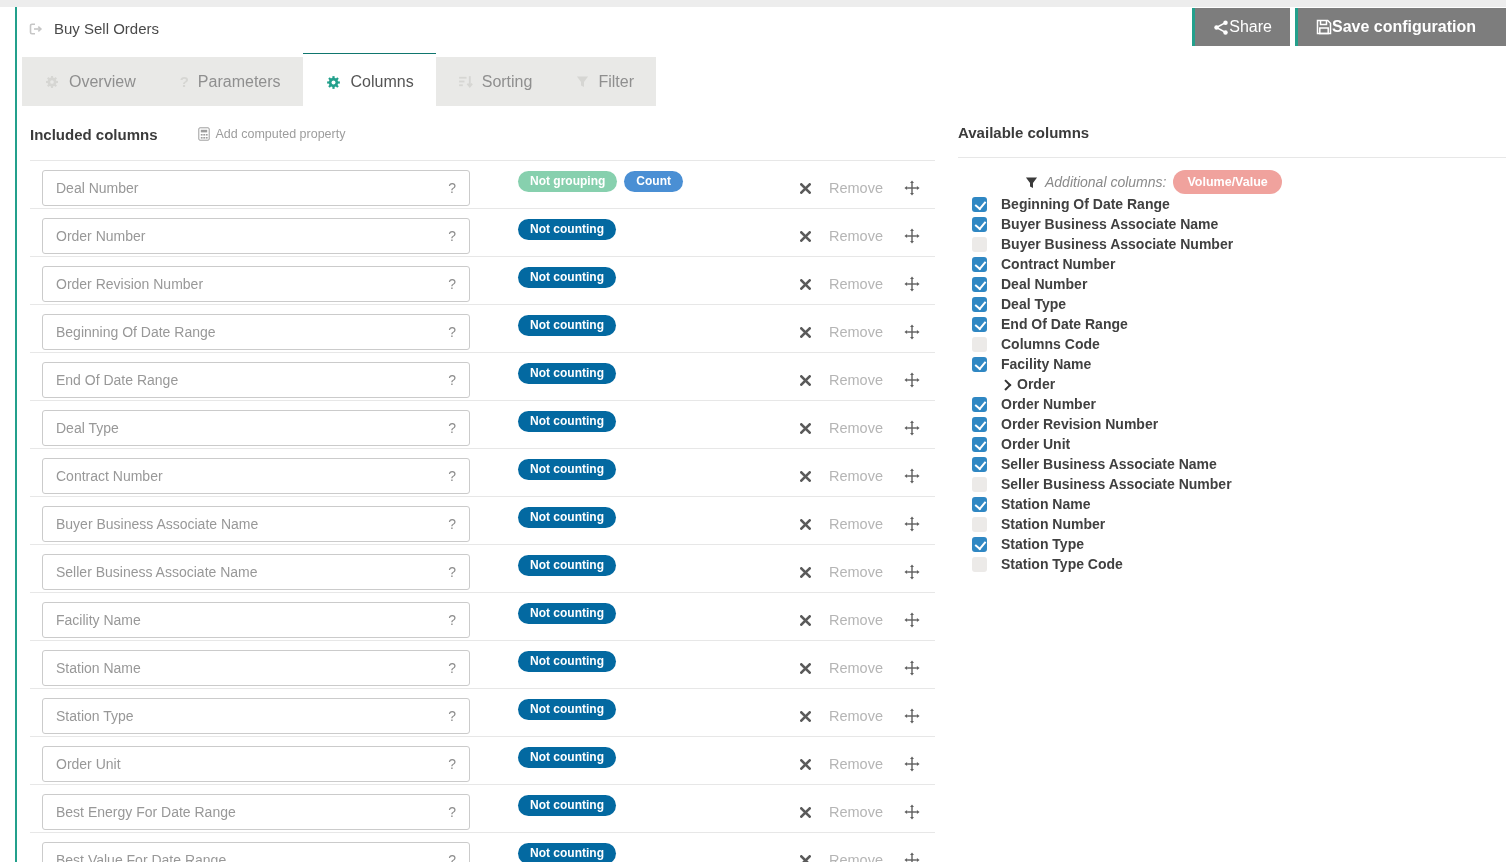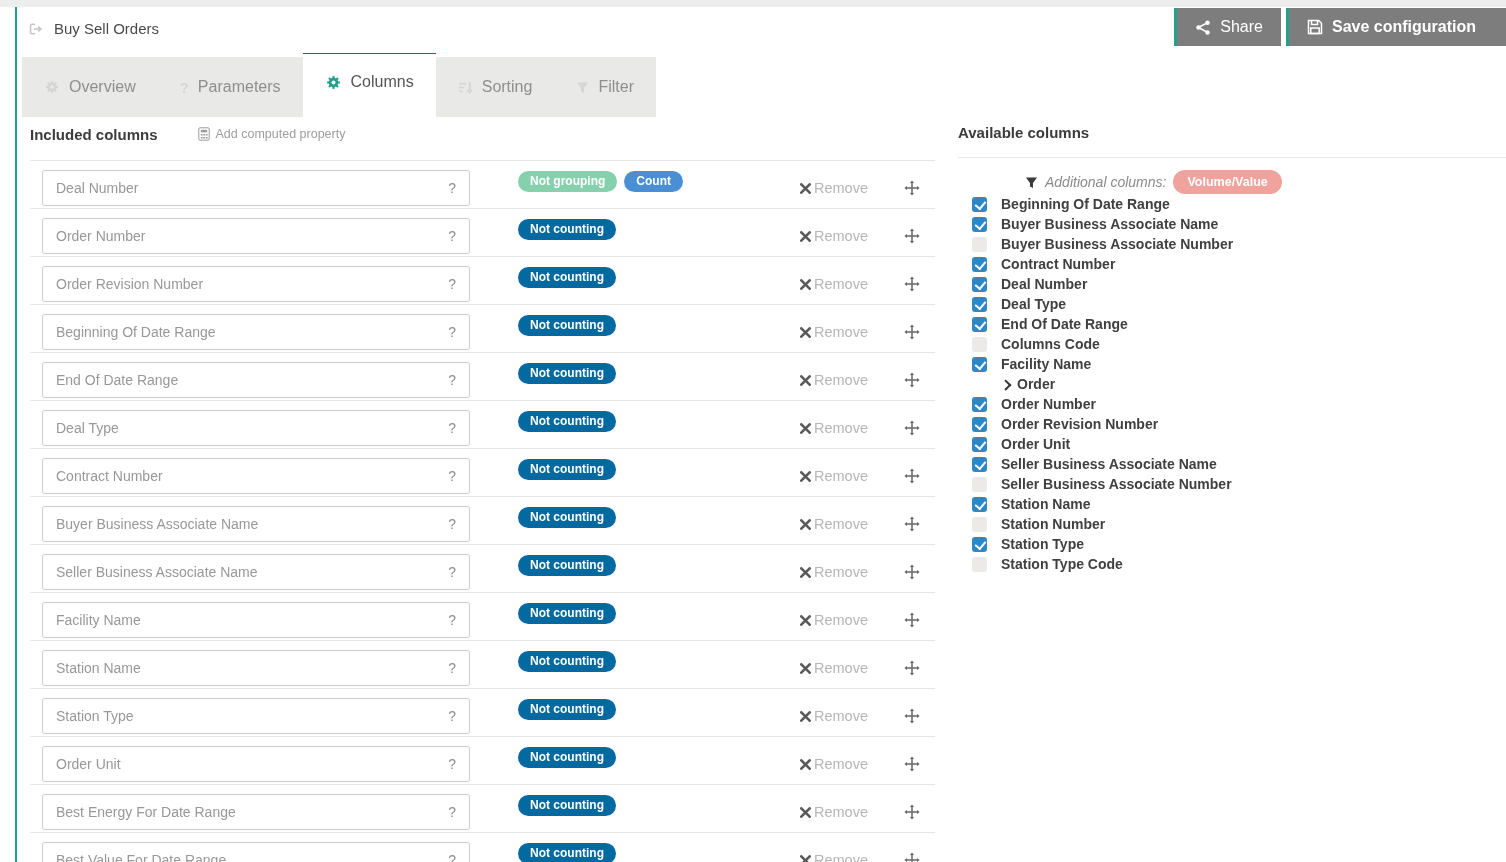--- a/index.html
+++ b/index.html
@@ -9,49 +9,49 @@
   }
   .top-strip{position:absolute;top:0;left:0;width:1506px;height:7px;background:#ededed;}
   .left-accent{position:absolute;top:7px;left:15px;width:2px;height:855px;background:#23a08c;}
 
   
   .title-row{position:absolute;left:28px;top:20px;display:flex;align-items:center;gap:10px;}
   .title{font-size:15px;color:#4a4a4a;}
 
   
   .actions{position:absolute;top:8px;right:0;display:flex;gap:5px;}
-  .btn{height:38px;background:#7d7d7d;color:#fff;display:flex;align-items:center;gap:9px;
+  .btn{height:38px;background:#7d7d7d;color:#fff;display:flex;align-items:center;
        padding:0 18px;border-left:3px solid #23a08c;font-size:16px;cursor:pointer;box-sizing:border-box;}
   .btn.save{font-weight:bold;padding-right:30px;}
 
   
   .tabs{position:absolute;left:22px;top:57px;display:flex;height:49px;}
   .tab{background:#e9e9e7;color:#8f8f8f;font-size:16px;display:flex;align-items:center;gap:9px;
-       padding:0 22px;cursor:pointer;box-sizing:border-box;height:60px;}
+       padding:0 22px;cursor:pointer;box-sizing:border-box;height:49px;}
   .tab .faint-q{color:#d6d6d3;font-weight:bold;font-size:15px;}
   .tab.active{background:#fff;color:#555;border-top:1px solid #0f766e;margin-top:-4px;height:57px;}
 
   
   .panel-left{position:absolute;left:30px;top:115px;width:905px;padding-top:9px;box-sizing:border-box;}
   .panel-head{display:flex;justify-content:flex-start;align-items:center;height:20px;}
   .panel-title{font-size:15px;font-weight:bold;color:#3b3b3b;}
   .add-computed{display:flex;align-items:center;gap:6px;color:#9d9d9d;font-size:12.5px;cursor:pointer;margin-left:40px;}
   .inc-rows{margin-top:16px;}
   .inc-row{position:relative;height:47px;border-top:1px solid #e7e7e7;box-sizing:content-box;}
   .field-box{position:absolute;left:12px;top:9px;width:428px;height:36px;border:1px solid #cbcbcb;border-radius:3px;
              background:#fff;display:flex;align-items:center;justify-content:space-between;
              padding:0 13px;box-sizing:border-box;}
   .field-label{color:#989898;font-size:14px;}
   .q{color:#8d8d8d;font-size:14px;}
   .badges{position:absolute;left:488px;top:10px;display:flex;gap:7px;}
   .badge{height:21px;line-height:21px;padding:0 12px;border-radius:11px;color:#fff;font-weight:bold;font-size:12px;white-space:nowrap;}
   .badge.mint{background:#87d0ae;}
   .badge.blue{background:#4a8fd4;}
   .badge.lightblue{background:#0369a1;}
-  .remove{position:absolute;left:770px;top:9px;height:36px;display:flex;align-items:center;gap:3px;cursor:pointer;}
+  .remove{position:absolute;left:770px;top:9px;height:36px;display:flex;align-items:center;gap:18px;cursor:pointer;}
   .remove-text{color:#b5b5b5;font-size:14.5px;}
   .move{position:absolute;left:874px;top:9px;height:36px;display:flex;align-items:center;cursor:move;}
 
   
   .panel-right{position:absolute;left:958px;top:115px;width:548px;padding-top:9px;box-sizing:border-box;}
   .avail-sep{border-top:1px solid #e7e7e7;margin-top:16px;}
   .filter-row{margin:12px 0 0 67px;display:flex;align-items:center;gap:7px;height:24px;text-align:right;}
   .filter-label{font-size:14px;font-style:italic;color:#8a8a8a;}
   .pill{height:24px;line-height:24px;padding:0 14px;border-radius:12px;background:#f0a29d;color:#fff;
         font-weight:bold;font-size:12.5px;cursor:pointer;}

